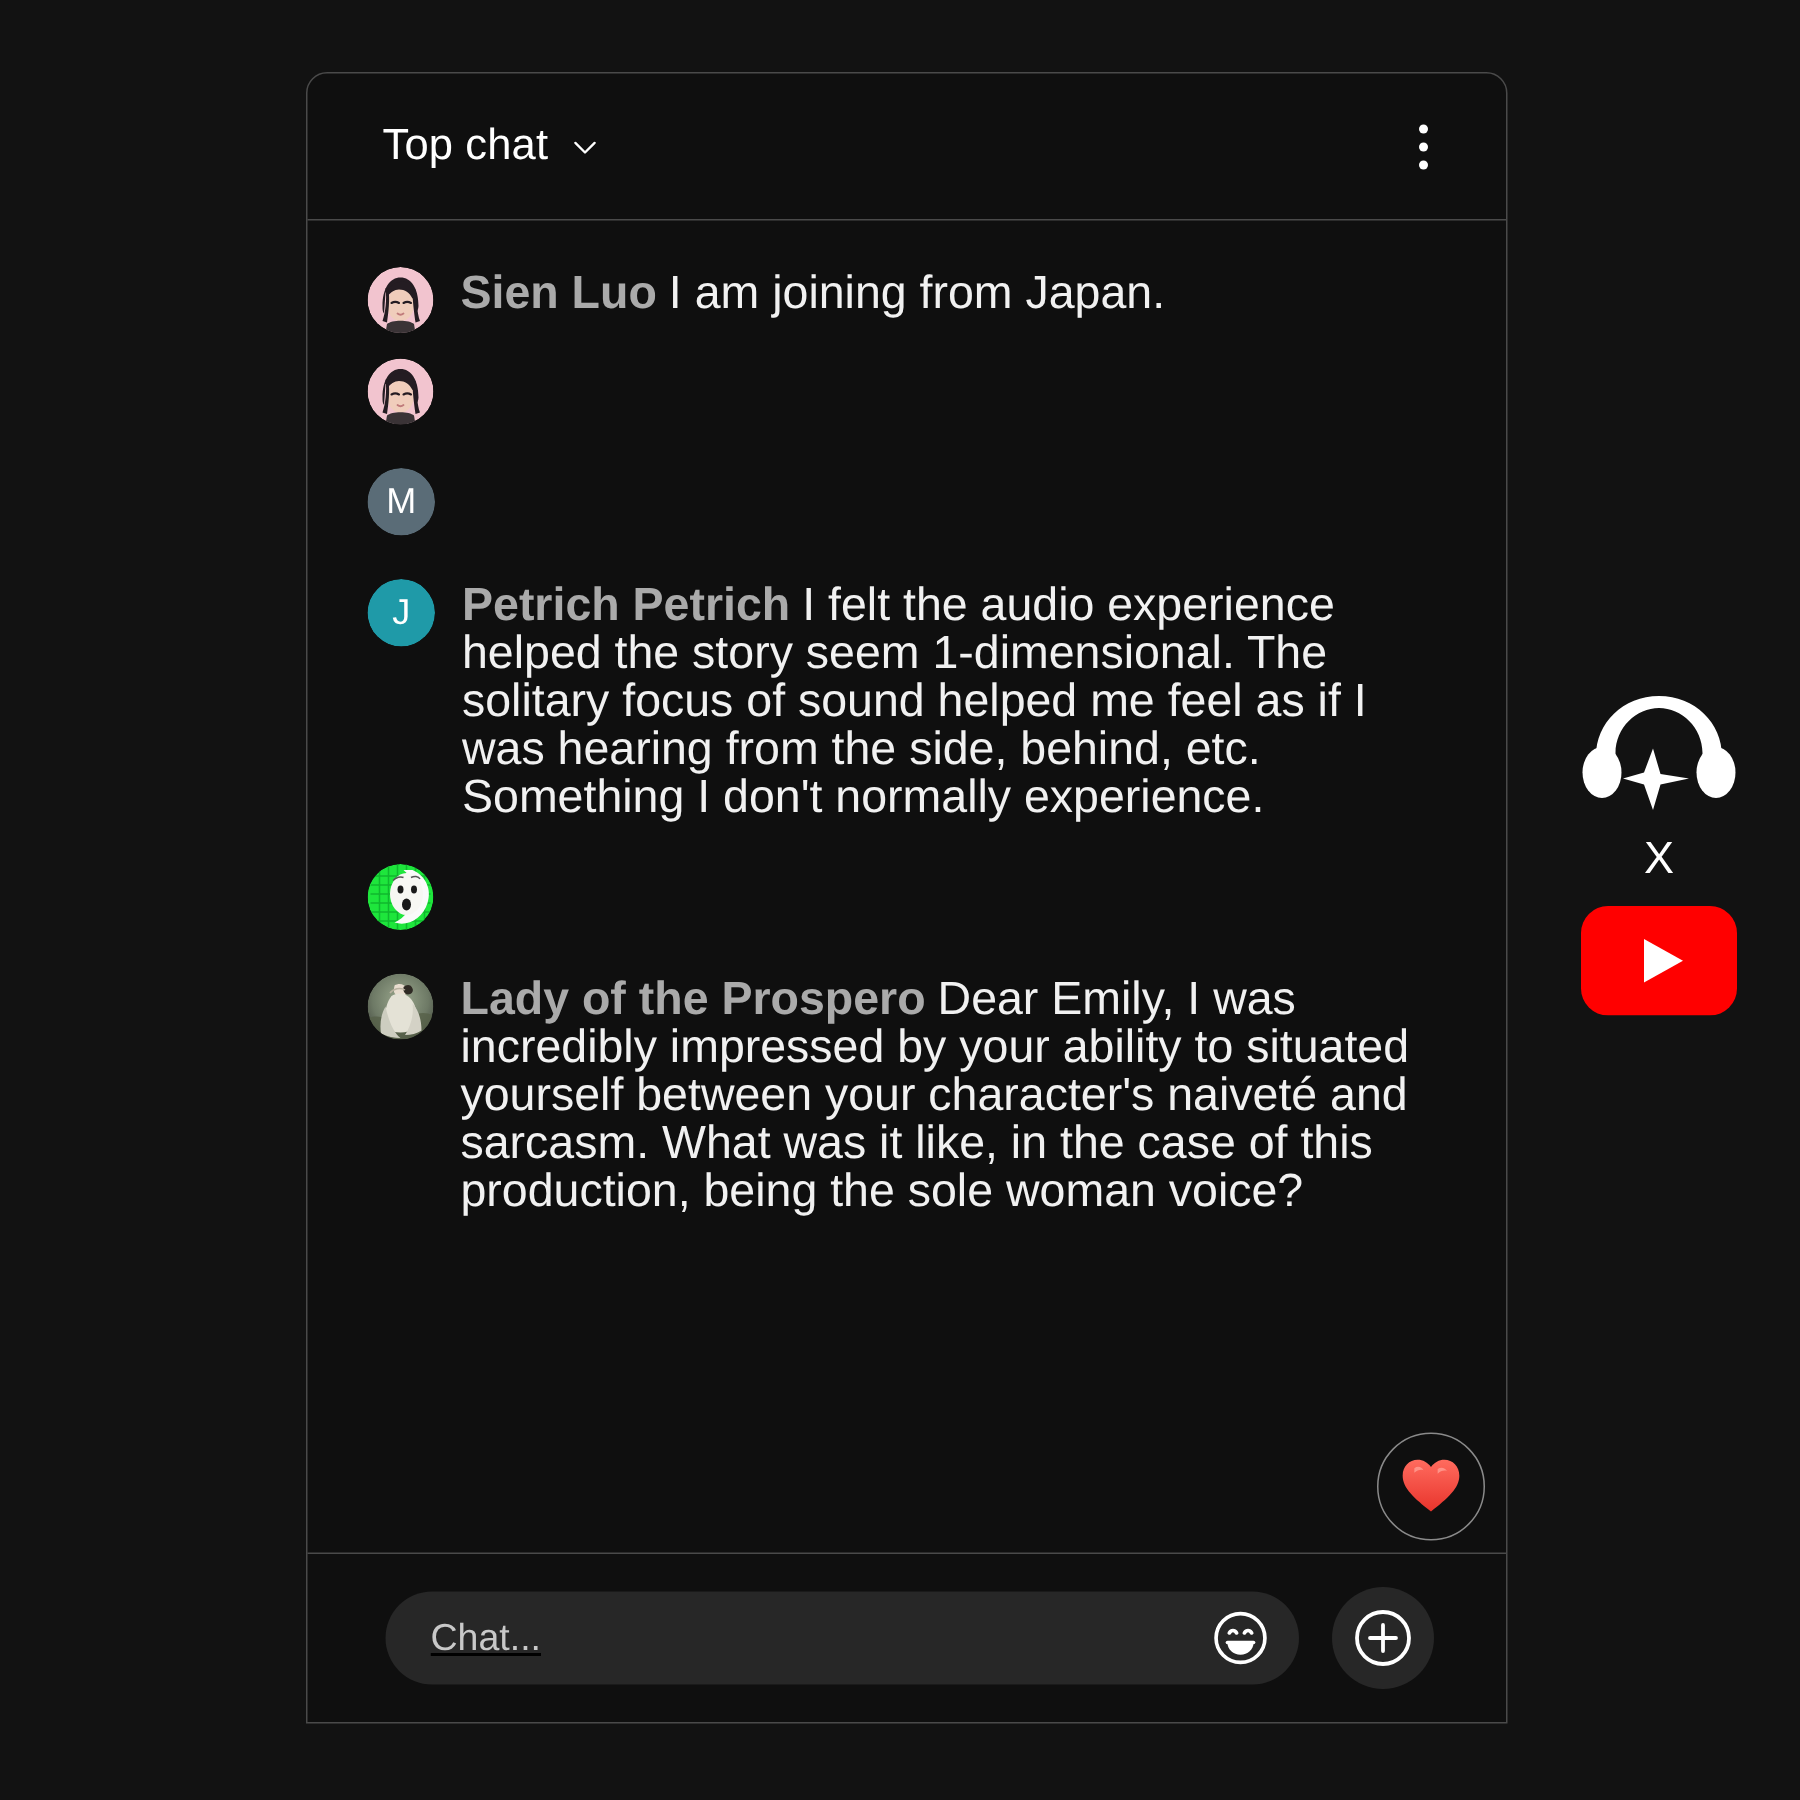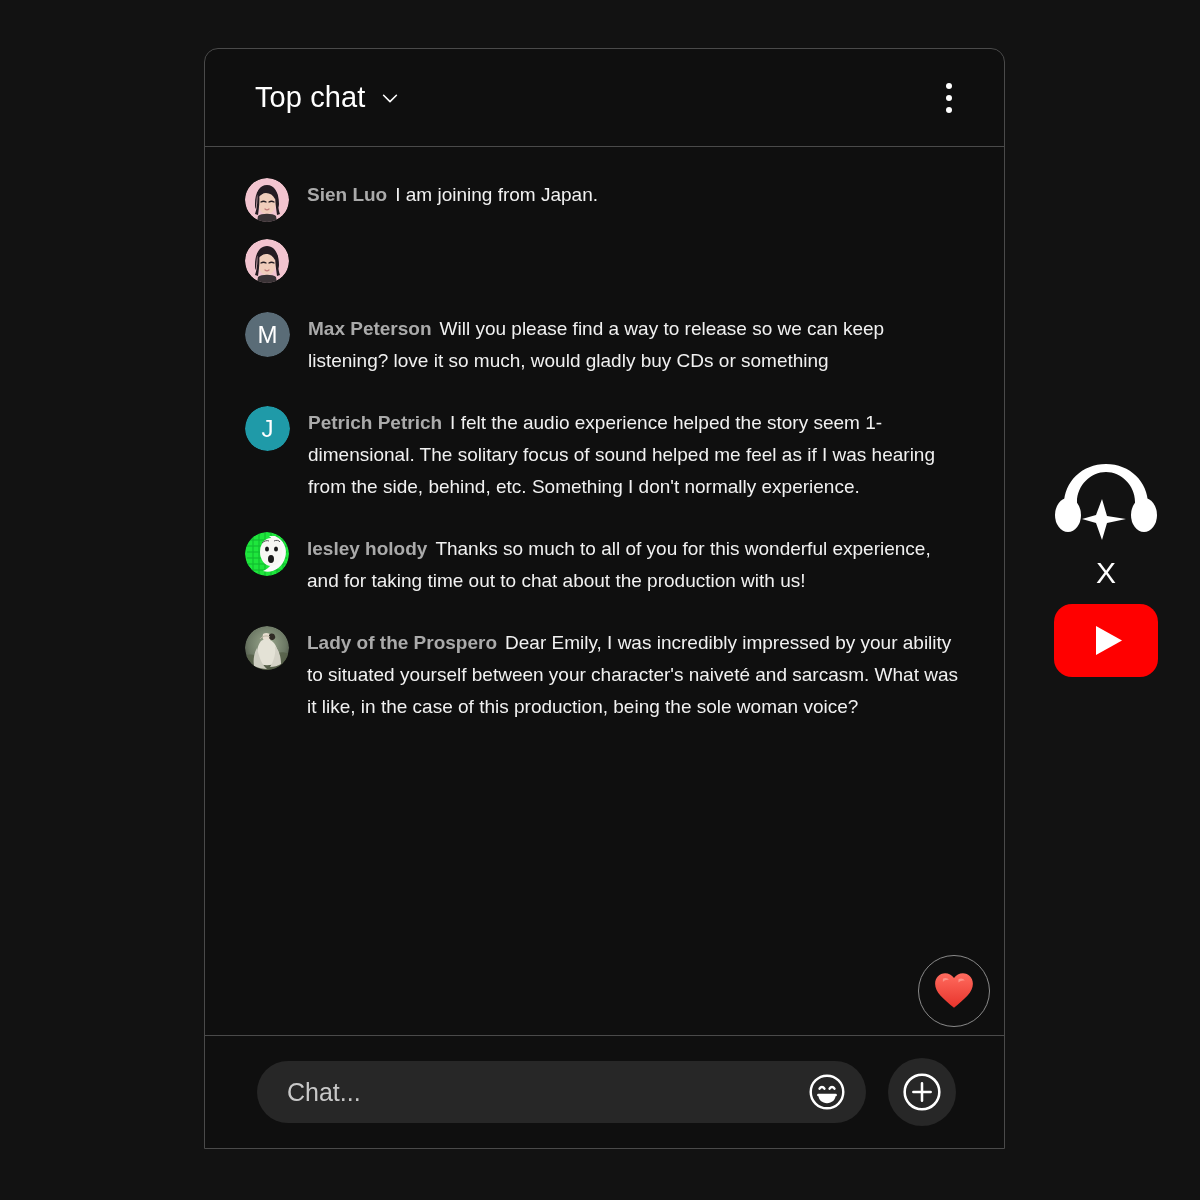--- a/index.html
+++ b/index.html
@@ -114,21 +114,21 @@
     justify-content: center;
     color: #ffffff;
     font-size: 24px;
     font-weight: 400;
   }
 
   .avatar svg { display: block; width: 100%; height: 100%; }
 
   .msg-body {
     flex: 1 1 auto;
-    font-size: 19px;
+    font-size: 31px;
     line-height: 32px;
     color: #ffffff;
     padding-top: 1px;
     word-wrap: break-word;
   }
 
   .author {
     color: #aaaaaa;
     font-weight: bold;
     margin-right: 8px;
@@ -164,20 +164,21 @@
   }
 
   #chat-input-wrap {
     flex: 1 1 auto;
     height: 62px;
     background: #272727;
     border-radius: 31px;
     display: flex;
     align-items: center;
     padding: 0 18px 0 30px;
+    text-decoration: underline;
   }
 
   #chat-input {
     flex: 1 1 auto;
     background: transparent;
     border: none;
     outline: none;
     color: #ffffff;
     font-family: "Liberation Sans", sans-serif;
     font-size: 25px;
@@ -291,23 +292,20 @@
           <path d="M24 24c1.6-1 3.4-1 5 0" stroke="#241c22" stroke-width="1.4" fill="none" stroke-linecap="round"></path>
           <path d="M20 31c1.2 1 2.8 1 4 0" stroke="#c07b7b" stroke-width="1.2" fill="none" stroke-linecap="round"></path>
           <path d="M13 38c3-3 15-3 18 0l1 6H12z" fill="#3a3336"></path>
         </svg>
       </div>
     </div>
 
     <div class="msg gap-before">
       <div class="avatar">
         <div class="avatar-initial" style="background:#5a6c77">M</div>
-      </div>
-      <div class="msg-body">
-        <span class="author">Max Peterson</span><span class="msg-text">Will you please find a way to release so we can keep listening? love it so much, would gladly buy CDs or something</span>
       </div>
     </div>
 
     <div class="msg gap-before">
       <div class="avatar">
         <div class="avatar-initial" style="background:#1f9aa8">J</div>
       </div>
       <div class="msg-body">
         <span class="author">Petrich Petrich</span><span class="msg-text">I felt the audio experience helped the story seem 1-dimensional. The solitary focus of sound helped me feel as if I was hearing from the side, behind, etc. Something I don't normally experience.</span>
       </div>
@@ -322,23 +320,20 @@
             <path d="M8 0v44M14 0v44M20 0v44M26 0v44M32 0v44M38 0v44"></path>
           </g>
           <path d="M30 4c9 4 13 13 10 22-3 10-13 16-22 13 7-3 11-9 12-17 1-8-1-14-6-18z" fill="#fafafa"></path>
           <ellipse cx="26" cy="20" rx="11" ry="14" fill="#f7f7f3"></ellipse>
           <ellipse cx="22" cy="17" rx="2" ry="2.6" fill="#1a1a1a"></ellipse>
           <ellipse cx="31" cy="17" rx="2" ry="2.6" fill="#1a1a1a"></ellipse>
           <ellipse cx="26" cy="27" rx="3" ry="4" fill="#1a1a1a"></ellipse>
           <path d="M17 11c2-2 5-3 7-2" stroke="#555" stroke-width="1" fill="none"></path>
           <path d="M29 9c2-1 5-1 6 1" stroke="#555" stroke-width="1" fill="none"></path>
         </svg>
-      </div>
-      <div class="msg-body">
-        <span class="author">lesley holody</span><span class="msg-text">Thanks so much to all of you for this wonderful experience, and for taking time out to chat about the production with us!</span>
       </div>
     </div>
 
     <div class="msg gap-before">
       <div class="avatar small">
         <svg viewBox="0 0 44 44">
           <defs>
             <radialGradient id="pgrad" cx="50%" cy="40%" r="70%">
               <stop offset="0%" stop-color="#9ba88e"></stop>
               <stop offset="60%" stop-color="#6e7a66"></stop>

